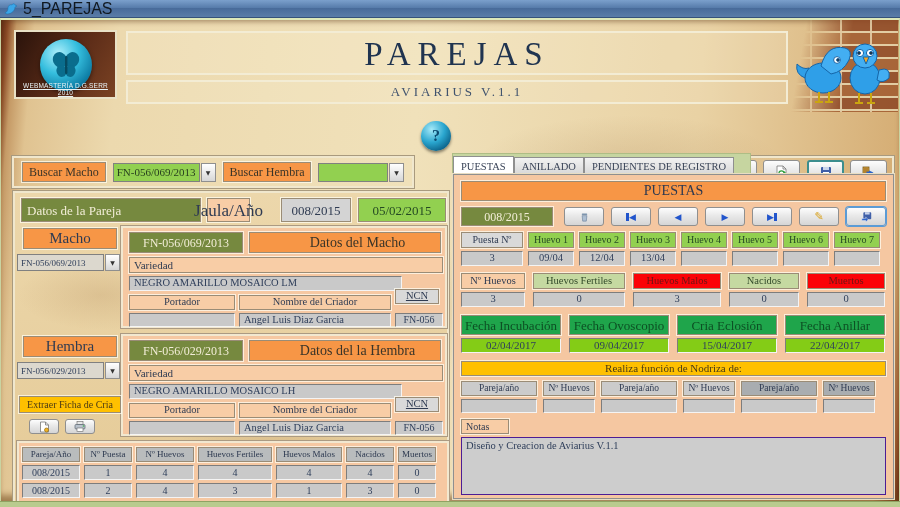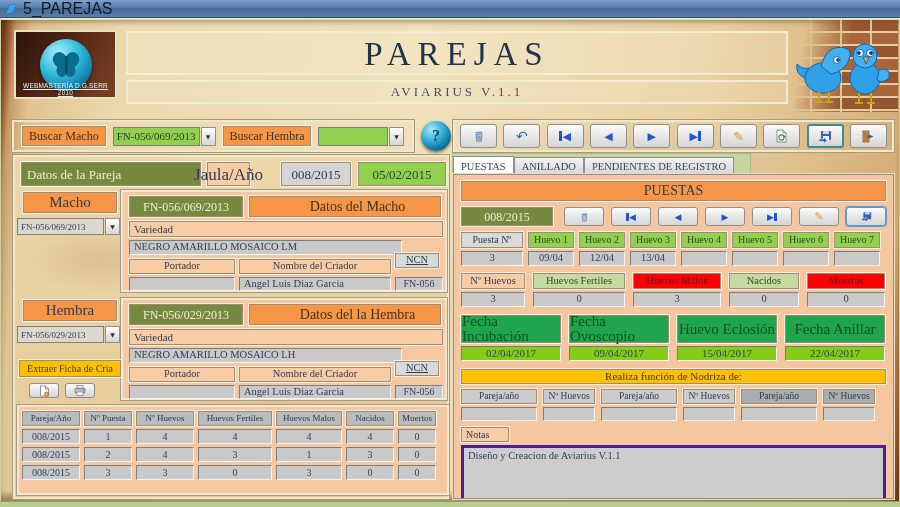--- a/index.html
+++ b/index.html
@@ -27,21 +27,21 @@
   .bottom-strip { position:absolute; left:0; top:501px; width:900px; height:6px; background:#b9cb8e; border-top:1px solid #8fa363; }
 
   .brick-patch { position:absolute; right:1px; top:0; width:118px; height:92px; opacity:.85;
     background:
       repeating-linear-gradient(90deg, rgba(230,210,175,.9) 0 2px, transparent 2px 30px),
       repeating-linear-gradient(180deg, #8c4523 0 11px, #e4d2ab 11px 13px, #a05a2e 13px 24px, #e4d2ab 24px 26px);
     -webkit-mask-image:linear-gradient(100deg, transparent 20%, #000 55%); 
             mask-image:linear-gradient(100deg, transparent 20%, #000 55%); }
 
   
-  .frame { border:2px solid #f0e7cd; outline:1px solid #a99a7e; }
+  .frame { border:2px solid #f0e7cd; outline:1px solid #a99a7e;margin-top:36px; }
   .chip { display:flex; align-items:center; justify-content:center; border:1px solid #9a8c76;
           box-shadow:0 0 0 1px rgba(255,252,240,.75); line-height:1; }
   .chip-orange { background:#f79646; }
   .chip-peach  { background:#f8cda6; }
   .chip-olive  { background:#76893f; color:#f2edd7; }
   .chip-green  { background:#92d050; color:#254a23; }
   .chip-sage   { background:#c5d9a1; color:#324a2a; }
   .chip-red    { background:#fb0207; color:#6e1414; }
   .chip-gold   { background:#ffc000; color:#4a3a14; }
   .chip-gray   { background:#d9d9d9; }
@@ -142,31 +142,31 @@
 
   .egg-grid { display:grid; grid-template-columns:62px repeat(7,46px); column-gap:5px; row-gap:3px; margin-bottom:7px; }
   .egg-grid .chip { height:16px; font-size:10px; }
   .egg-grid .cell { height:15px; font-size:10.5px; }
 
   .stats-grid { display:grid; grid-template-columns:64px 92px 88px 70px 78px; column-gap:8px; row-gap:3px; margin-bottom:8px; }
   .stats-grid .chip { height:16px; font-size:10.5px; }
   .stats-grid .cell { height:15px; font-size:10.5px; }
 
   .fecha-grid { display:grid; grid-template-columns:repeat(4,100px); column-gap:8px; row-gap:3px; margin-bottom:8px; }
-  .fecha-grid .chip { height:28px; font-size:15px; }
+  .fecha-grid .chip { height:20px; font-size:13px; }
   .fecha-grid .cell { height:15px; font-size:11px; background:#84cc16; }
 
   .nod-banner { height:15px; font-size:11px; margin-bottom:5px; }
   .nod-grid { display:grid; grid-template-columns:76px 52px 76px 52px 76px 52px; column-gap:6px; row-gap:3px; margin-bottom:6px; }
   .nod-grid .chip { height:15px; font-size:9.5px; background:#cbcbcb; }
   .nod-grid .chip.dark { background:#a9adb0; }
   .nod-grid .cell { height:14px; }
 
   .notas-chip { width:48px; height:15px; font-size:10px; justify-content:flex-start; padding-left:4px; margin-bottom:3px; }
-  .notes-box { height:58px; background:#cdcdcd; border:3px solid #4c1d95; font-size:10.5px; color:#31405c; padding:2px 4px; }
+  .notes-box { height:58px; background:#cdcdcd; border:1px solid #4c1d95; font-size:10.5px; color:#31405c; padding:2px 4px; }
 
   svg { display:block; }
 </style>
 </head>
 <body>
 
 <div id="screen">
 
   <div class="titlebar">
     <svg width="14" height="12" viewBox="0 0 14 12">
@@ -463,21 +463,21 @@
         <div class="cell">3</div>
         <div class="cell">0</div>
         <div class="cell">3</div>
         <div class="cell">0</div>
         <div class="cell">0</div>
       </div>
 
       <div class="fecha-grid">
         <div class="chip chip-fecha">Fecha Incubación</div>
         <div class="chip chip-fecha">Fecha Ovoscopio</div>
-        <div class="chip chip-fecha">Huevo Eclosión</div>
+        <div class="chip chip-fecha">Cria Eclosión</div>
         <div class="chip chip-fecha">Fecha Anillar</div>
         <div class="cell">02/04/2017</div>
         <div class="cell">09/04/2017</div>
         <div class="cell">15/04/2017</div>
         <div class="cell">22/04/2017</div>
       </div>
 
       <div class="chip chip-gold nod-banner">Realiza función de Nodriza de:</div>
       <div class="nod-grid">
         <div class="chip">Pareja/año</div>

